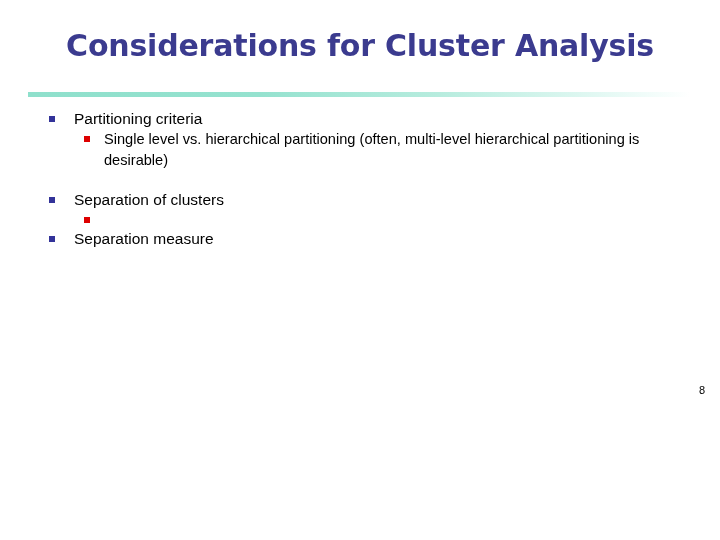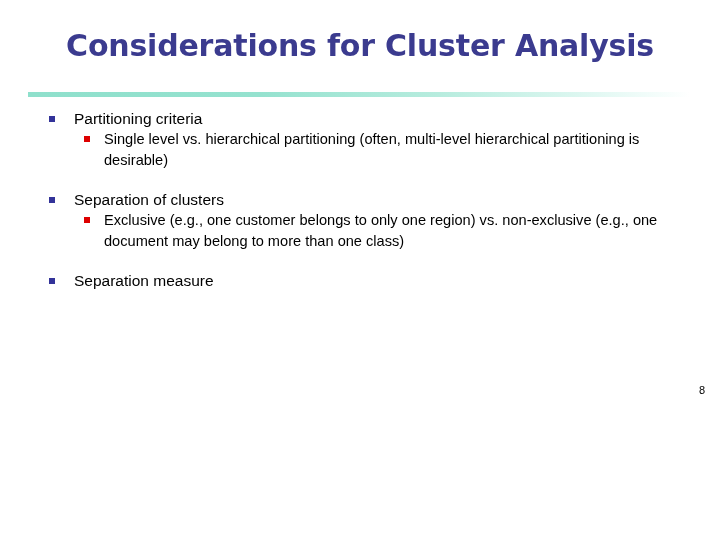--- a/index.html
+++ b/index.html
@@ -139,21 +139,20 @@
       </div>
     </div>
 
     <div class="block blk-gap">
       <div class="l1">
         <span class="bullet"></span>
         <span class="nowrap-pre">Separation of clusters</span>
       </div>
       <div class="l2">
         <span class="bullet"></span>
-        <span class="nowrap-pre">Exclusive (e.g., one customer belongs to only one region) vs. non-exclusive (e.g., one document may belong to more than one class)</span>
       </div>
     </div>
 
     <div class="block blk-gap">
       <div class="l1">
         <span class="bullet"></span>
         <span class="nowrap-pre">Separation measure</span>
       </div>
     </div>
 

